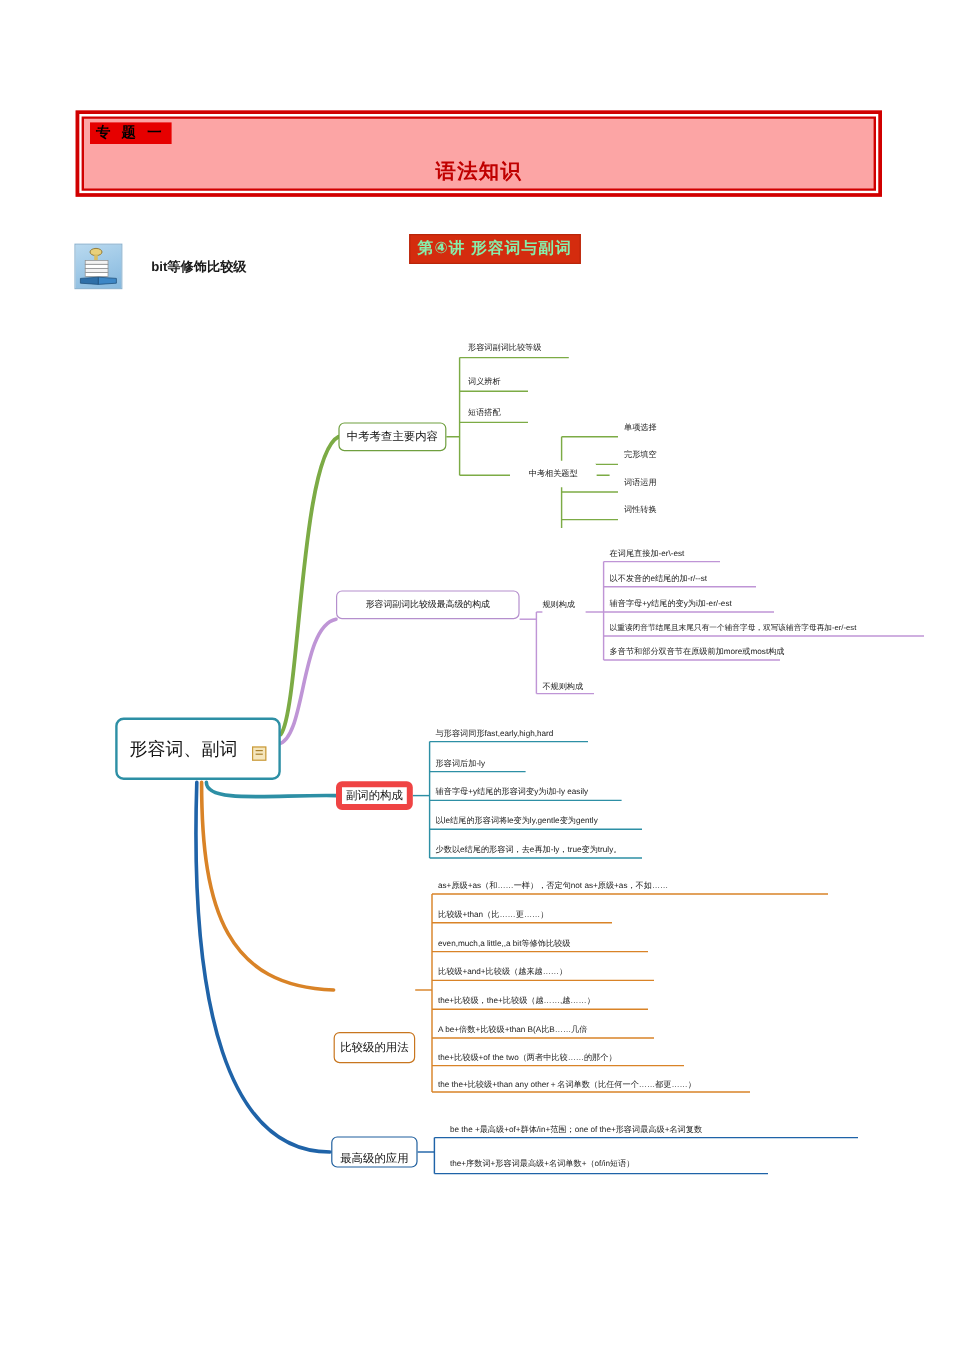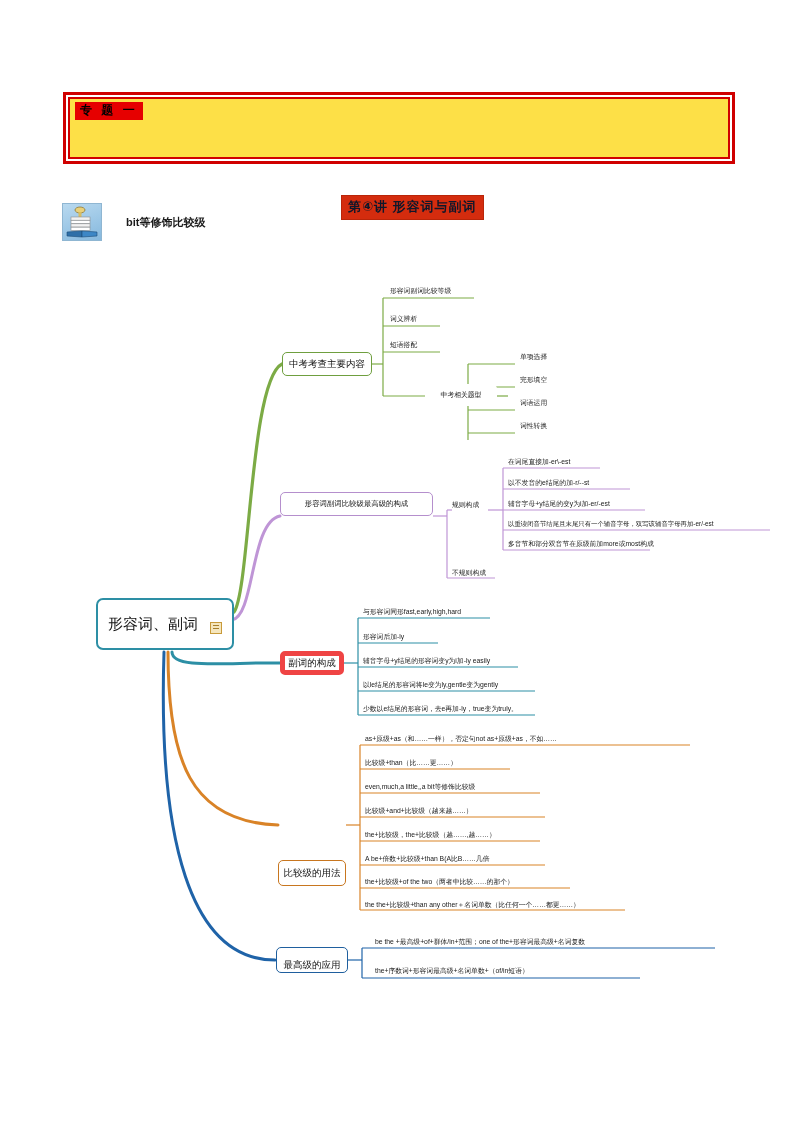--- a/index.html
+++ b/index.html
@@ -11,42 +11,42 @@
     overflow:hidden;
   }
   .page { position:relative; width:794px; height:1123px; }
 
   
   .banner {
     position:absolute; left:63px; top:92px; width:672px; height:72px;
     border:3px solid #d00000;
     box-shadow:0 0 0 2px #ffffff inset, 0 0 0 4px #d00000 inset;
     box-sizing:border-box;
-    background:#fde047;
+    background:#fca5a5;
   }
   .banner-tag {
     position:absolute; left:9px; top:7px;
     background:#e60000; color:#000000;
     font-size:12px; font-weight:bold;
     letter-spacing:3px;
     padding:2px 5px 3px 5px;
     line-height:1.1;
   }
   .banner-title {
     position:absolute; left:0; right:0; top:36px;
     text-align:center;
     color:#c00000; font-weight:bold; font-size:17px;
     letter-spacing:1px;
   }
 
   
   .lesson-chip {
     position:absolute; left:341px; top:195px;
     background:#d42c0e;
-    color:#0f172a; font-weight:bold; font-size:13px;
+    color:#86efac; font-weight:bold; font-size:13px;
     padding:2px 6px 3px 6px;
     letter-spacing:1px;
     white-space:nowrap;
     border:1px solid #b92509;
   }
 
   
   .sec-icon {
     position:absolute; left:62px; top:203px; width:40px; height:38px;
     background:linear-gradient(160deg,#b9d9ef 0%,#9cc7e6 55%,#86b8dd 100%);
@@ -104,20 +104,21 @@
   }
   .leaf.sm { font-size:6.4px; }
 </style>
 </head>
 <body>
 
 <div class="page">
 
   <div class="banner">
     <div class="banner-tag">专 题 一</div>
+    <div class="banner-title">语法知识</div>
   </div>
 
   <div class="lesson-chip">第④讲 形容词与副词</div>
 
   <div class="sec-icon">
     <svg width="38" height="36" viewBox="0 0 38 36">
       <ellipse cx="17" cy="6" rx="5" ry="3" fill="#e8d07a" stroke="#8a6d22" stroke-width="0.7"></ellipse>
       <rect x="15.5" y="8" width="3" height="5" fill="#d8bd63"></rect>
       <rect x="8" y="13" width="19" height="3.2" fill="#f2f2f2" stroke="#8e8e8e" stroke-width="0.6"></rect>
       <rect x="8" y="16.4" width="19" height="3.2" fill="#ffffff" stroke="#8e8e8e" stroke-width="0.6"></rect>

